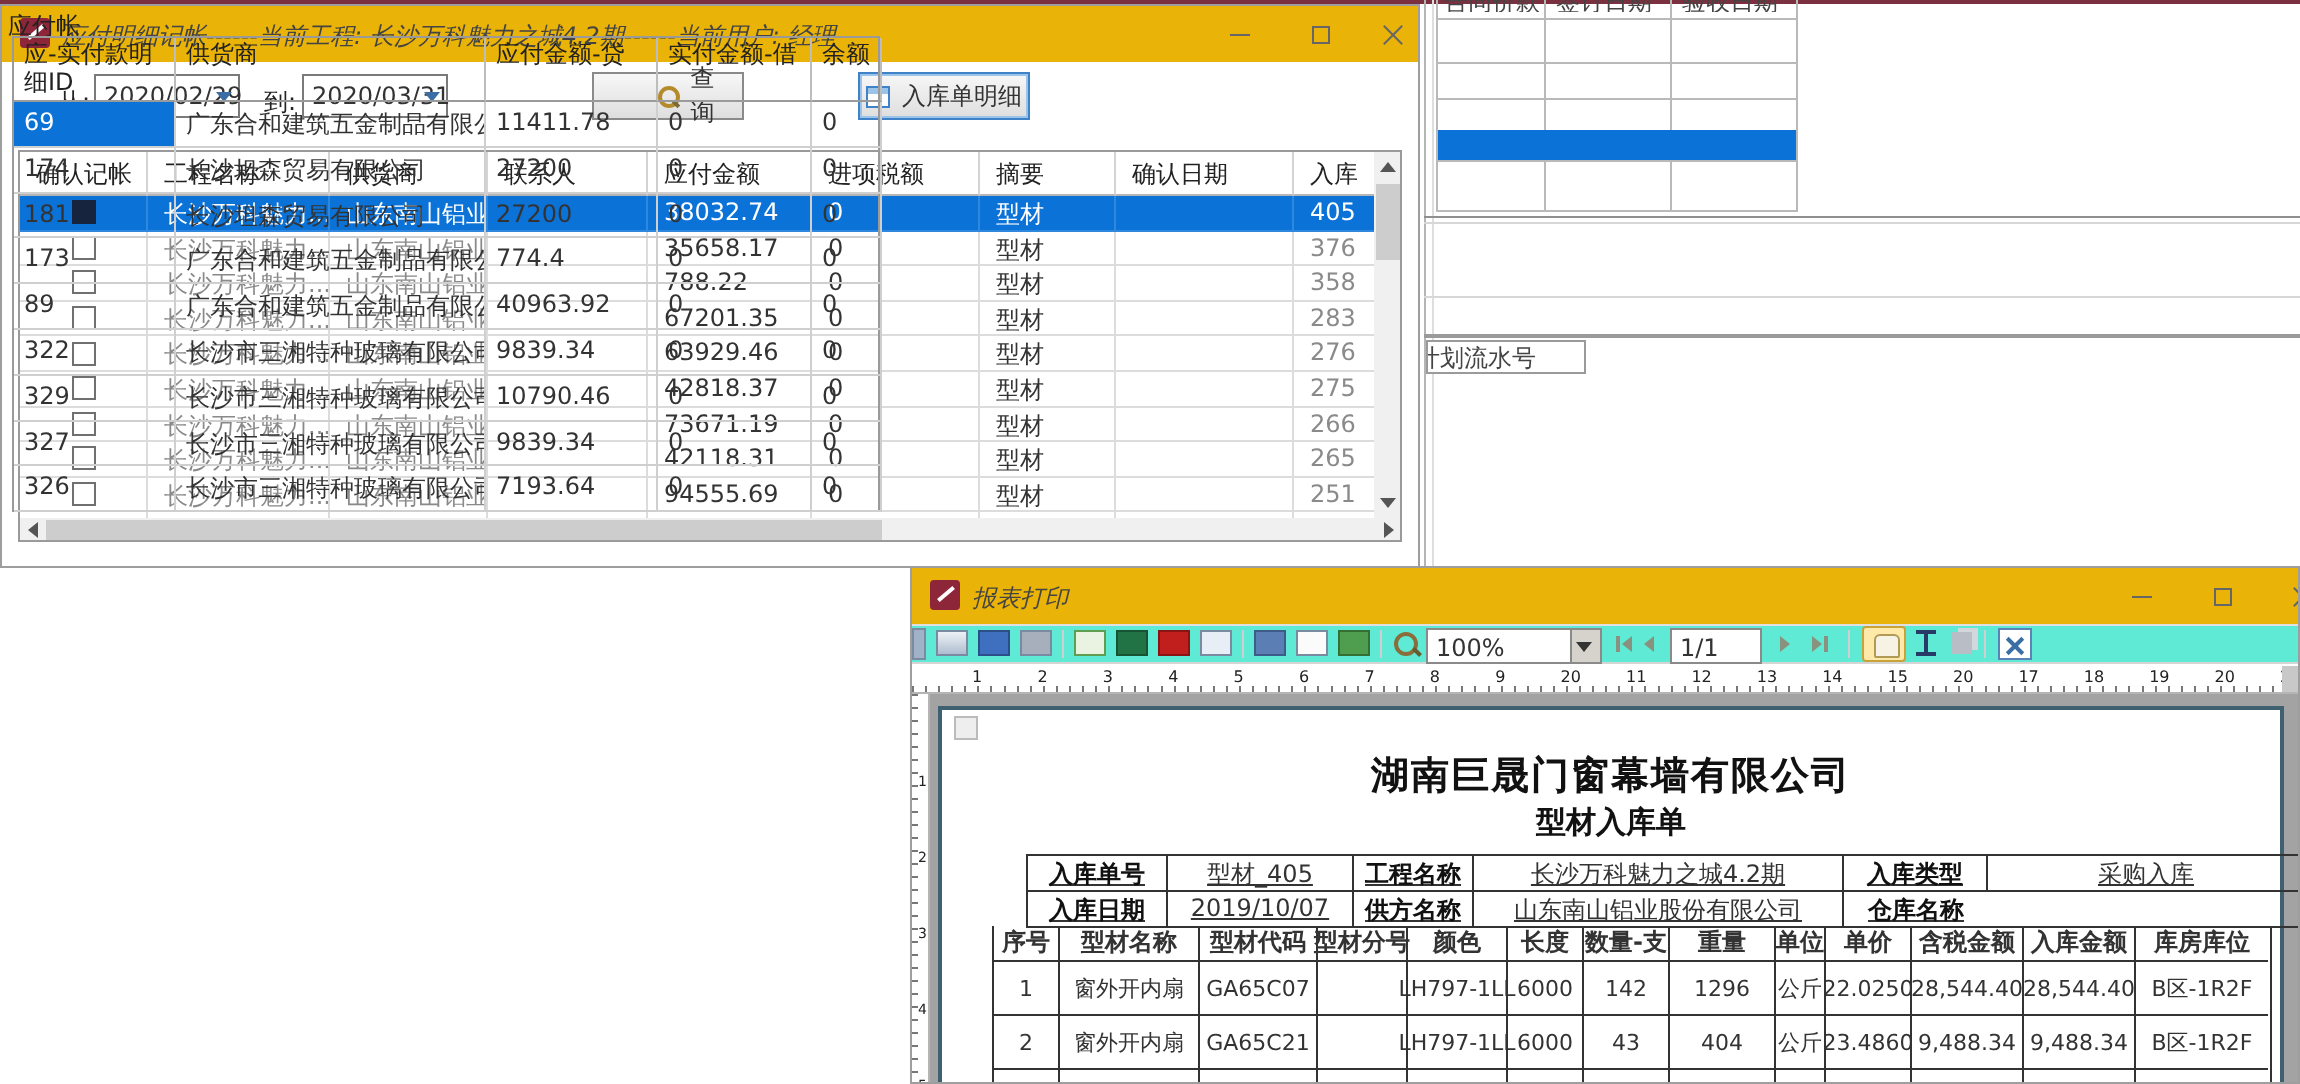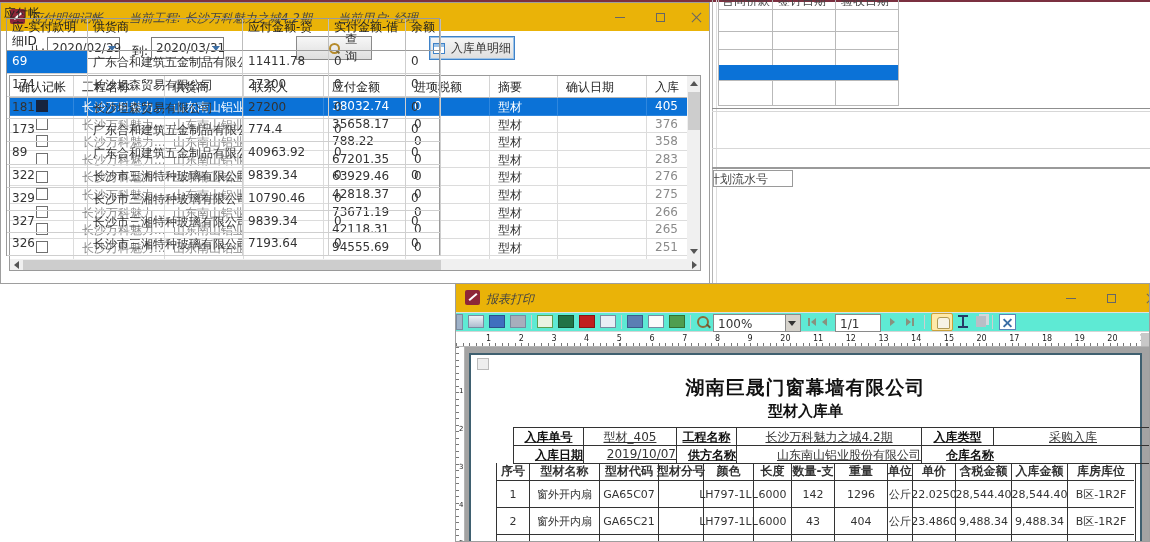--- a/index.html
+++ b/index.html
@@ -132,21 +132,21 @@
   #preview { position:absolute; left:9px; top:63px; width:686px; height:196px; background:#a3a3a3; overflow:hidden; }
   #page { position:absolute; left:4px; top:6px; width:673px; height:300px; background:#fff; border:2px solid #3f6070; }
   #fold { position:absolute; left:6px; top:3px; width:12px; height:12px; background:#eee; border:1px solid #bbb; }
   #rpt-company { position:absolute; left:0; top:20px; width:100%; text-align:center; font-size:19px; font-weight:bold; color:#111; letter-spacing:1px; }
   #rpt-form-title { position:absolute; left:0; top:47px; width:100%; text-align:center; font-size:15px; font-weight:bold; color:#111; }
   #rpt-info { position:absolute; left:42px; top:72px; width:640px; border:1px solid #333;text-decoration:underline; }
   .info-row { display:grid; grid-template-columns:70px 93px 60px 185px 72px 158px; height:17.5px; }
   .info-row > div { border-right:1px solid #333; border-bottom:1px solid #333; text-align:center; padding-top:1px;
      white-space:nowrap; overflow:hidden; font-size:12px; }
   .info-row > div:last-child { border-right:none; }
-  .info-row.last > div { border-bottom:none;text-align:right; }
+  .info-row.last > div { border-bottom:none; }
   .ilabel { font-weight:bold; color:#111; }
   #rpt-det { position:absolute; left:25px; top:108px; width:640px; border:1px solid #333; border-top:none; }
   .det-row { display:grid; grid-template-columns:33px 70px 59px 45px 50px 38px 43px 53px 25px 43px 56px 56px 66px; }
   .det-row > div { border-right:1px solid #333; border-bottom:1px solid #333; text-align:right; overflow:visible;
      white-space:nowrap; font-size:11px; display:flex; align-items:center; justify-content:center; }
   .det-row > div:last-child { border-right:none; }
   .det-row.hdr { height:18px; } .det-row.hdr > div { font-weight:bold; font-size:12px; }
   .det-row.datarow { height:27px; }
 </style>
 </head>

